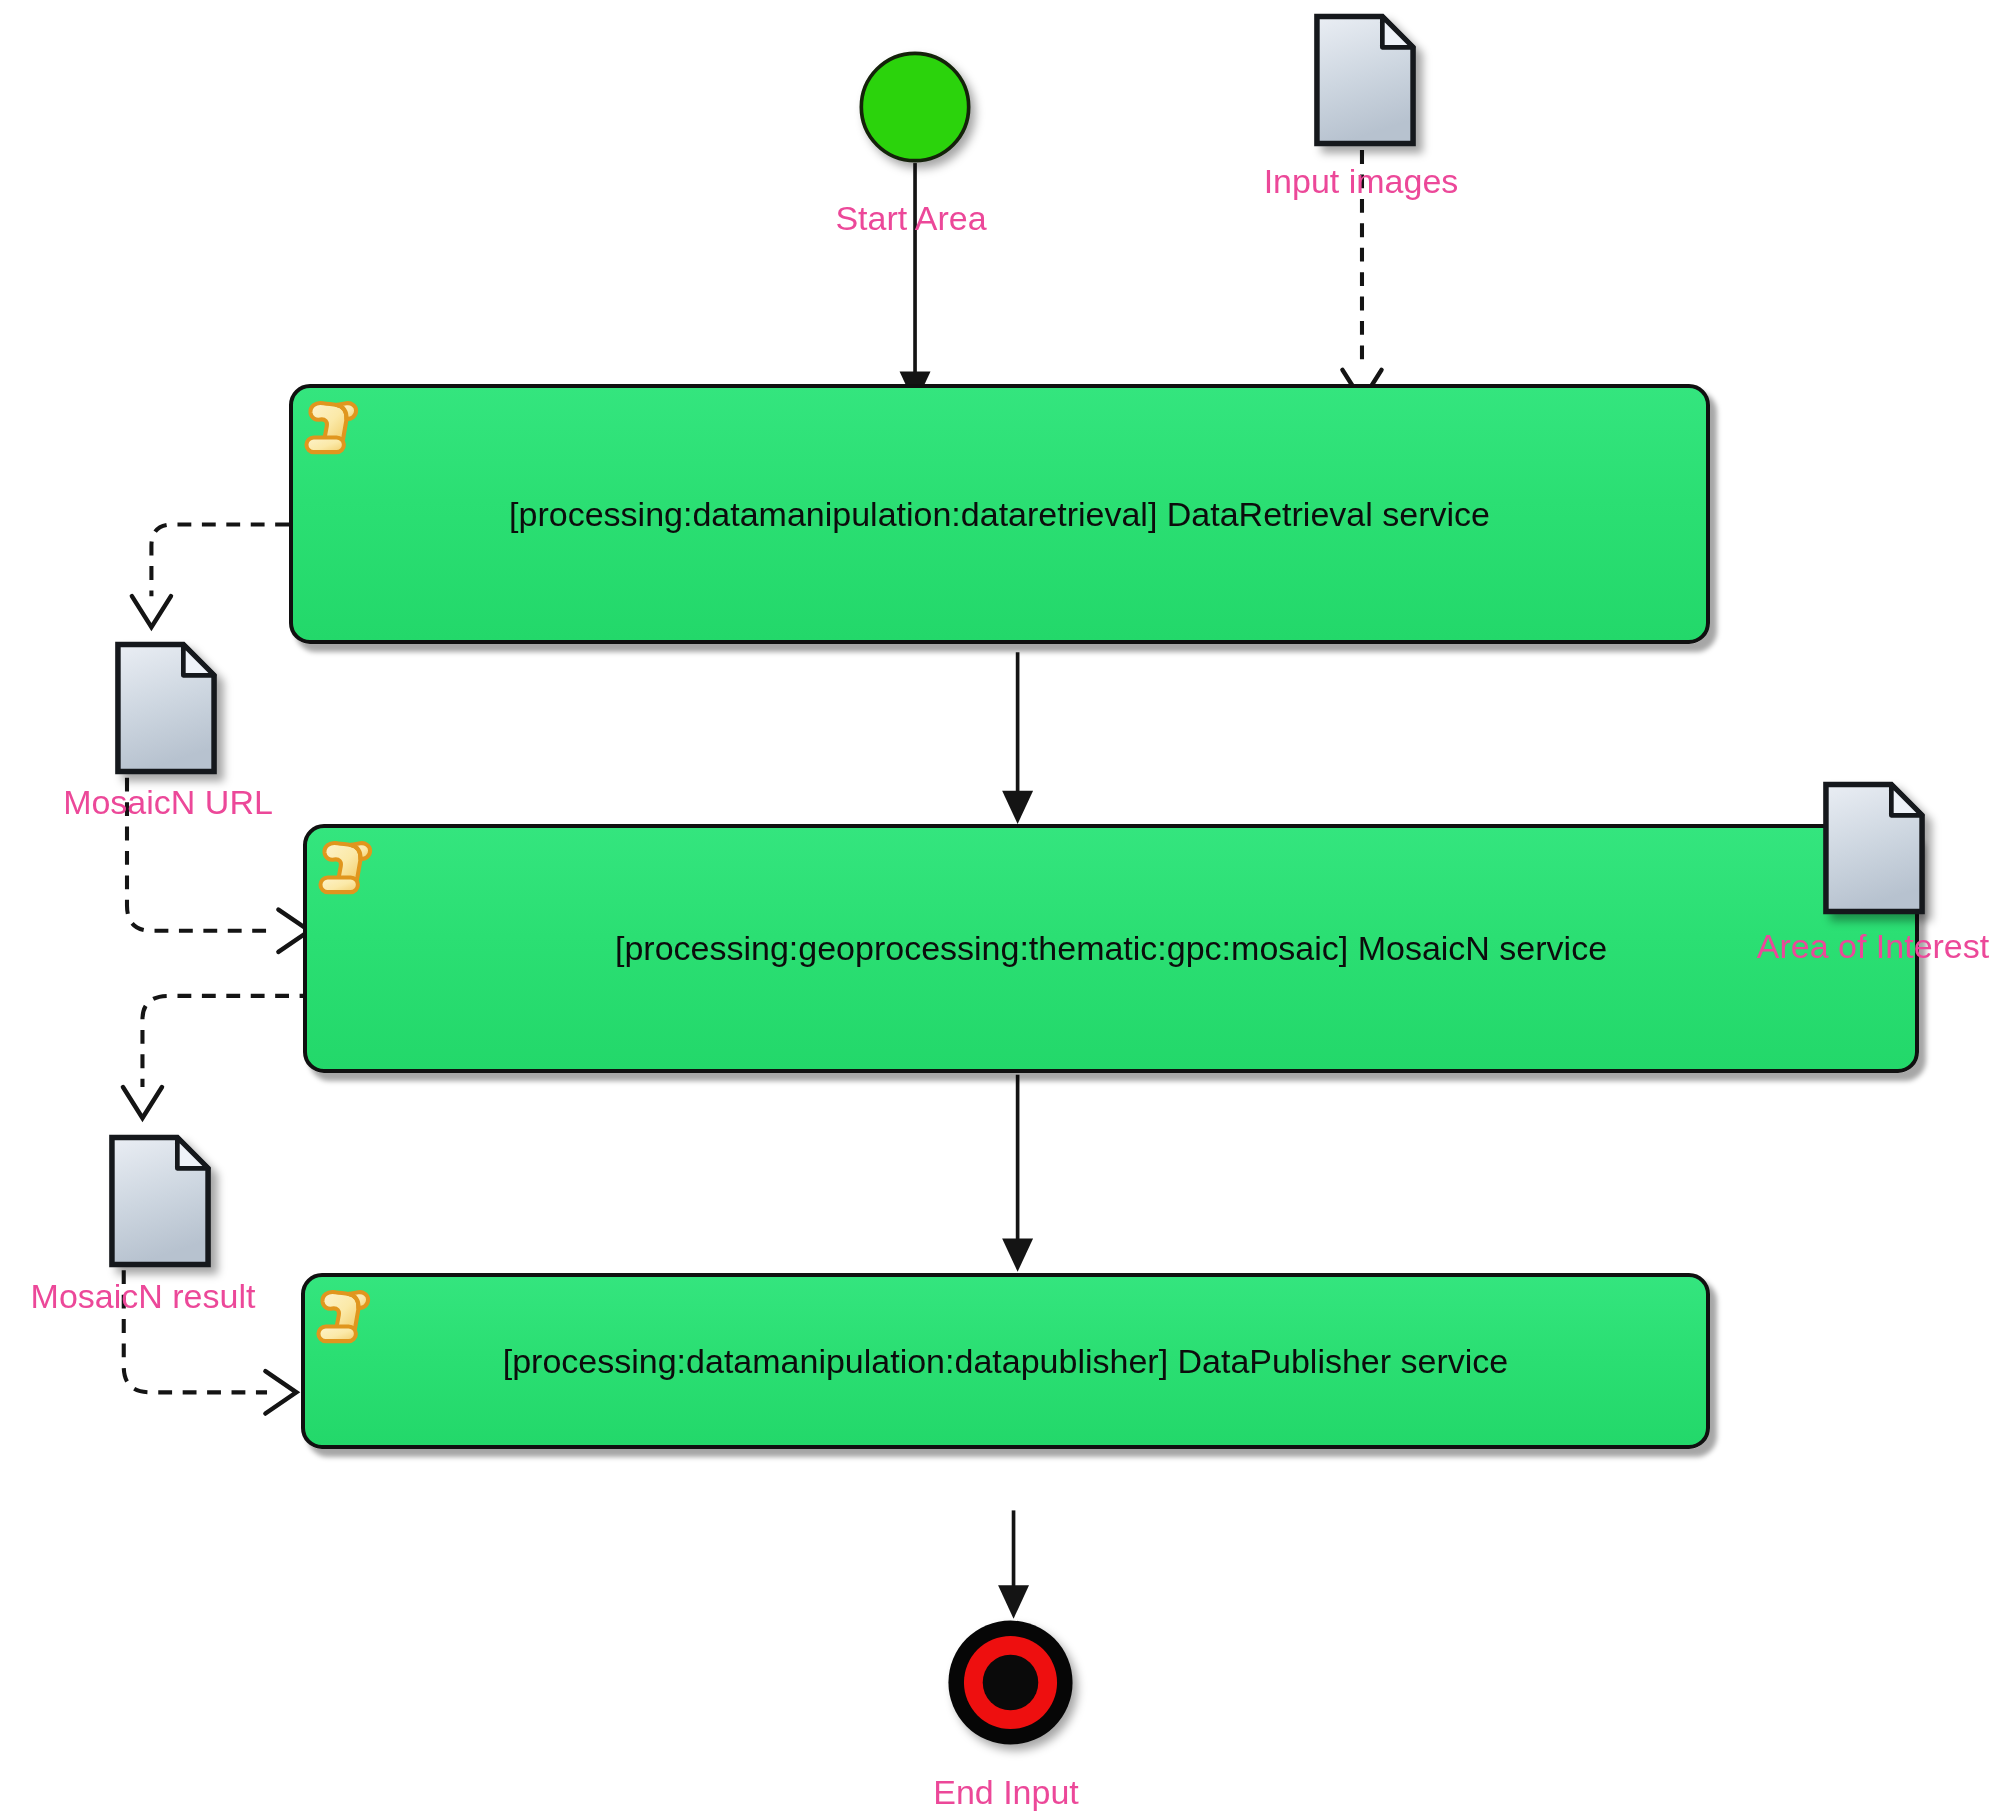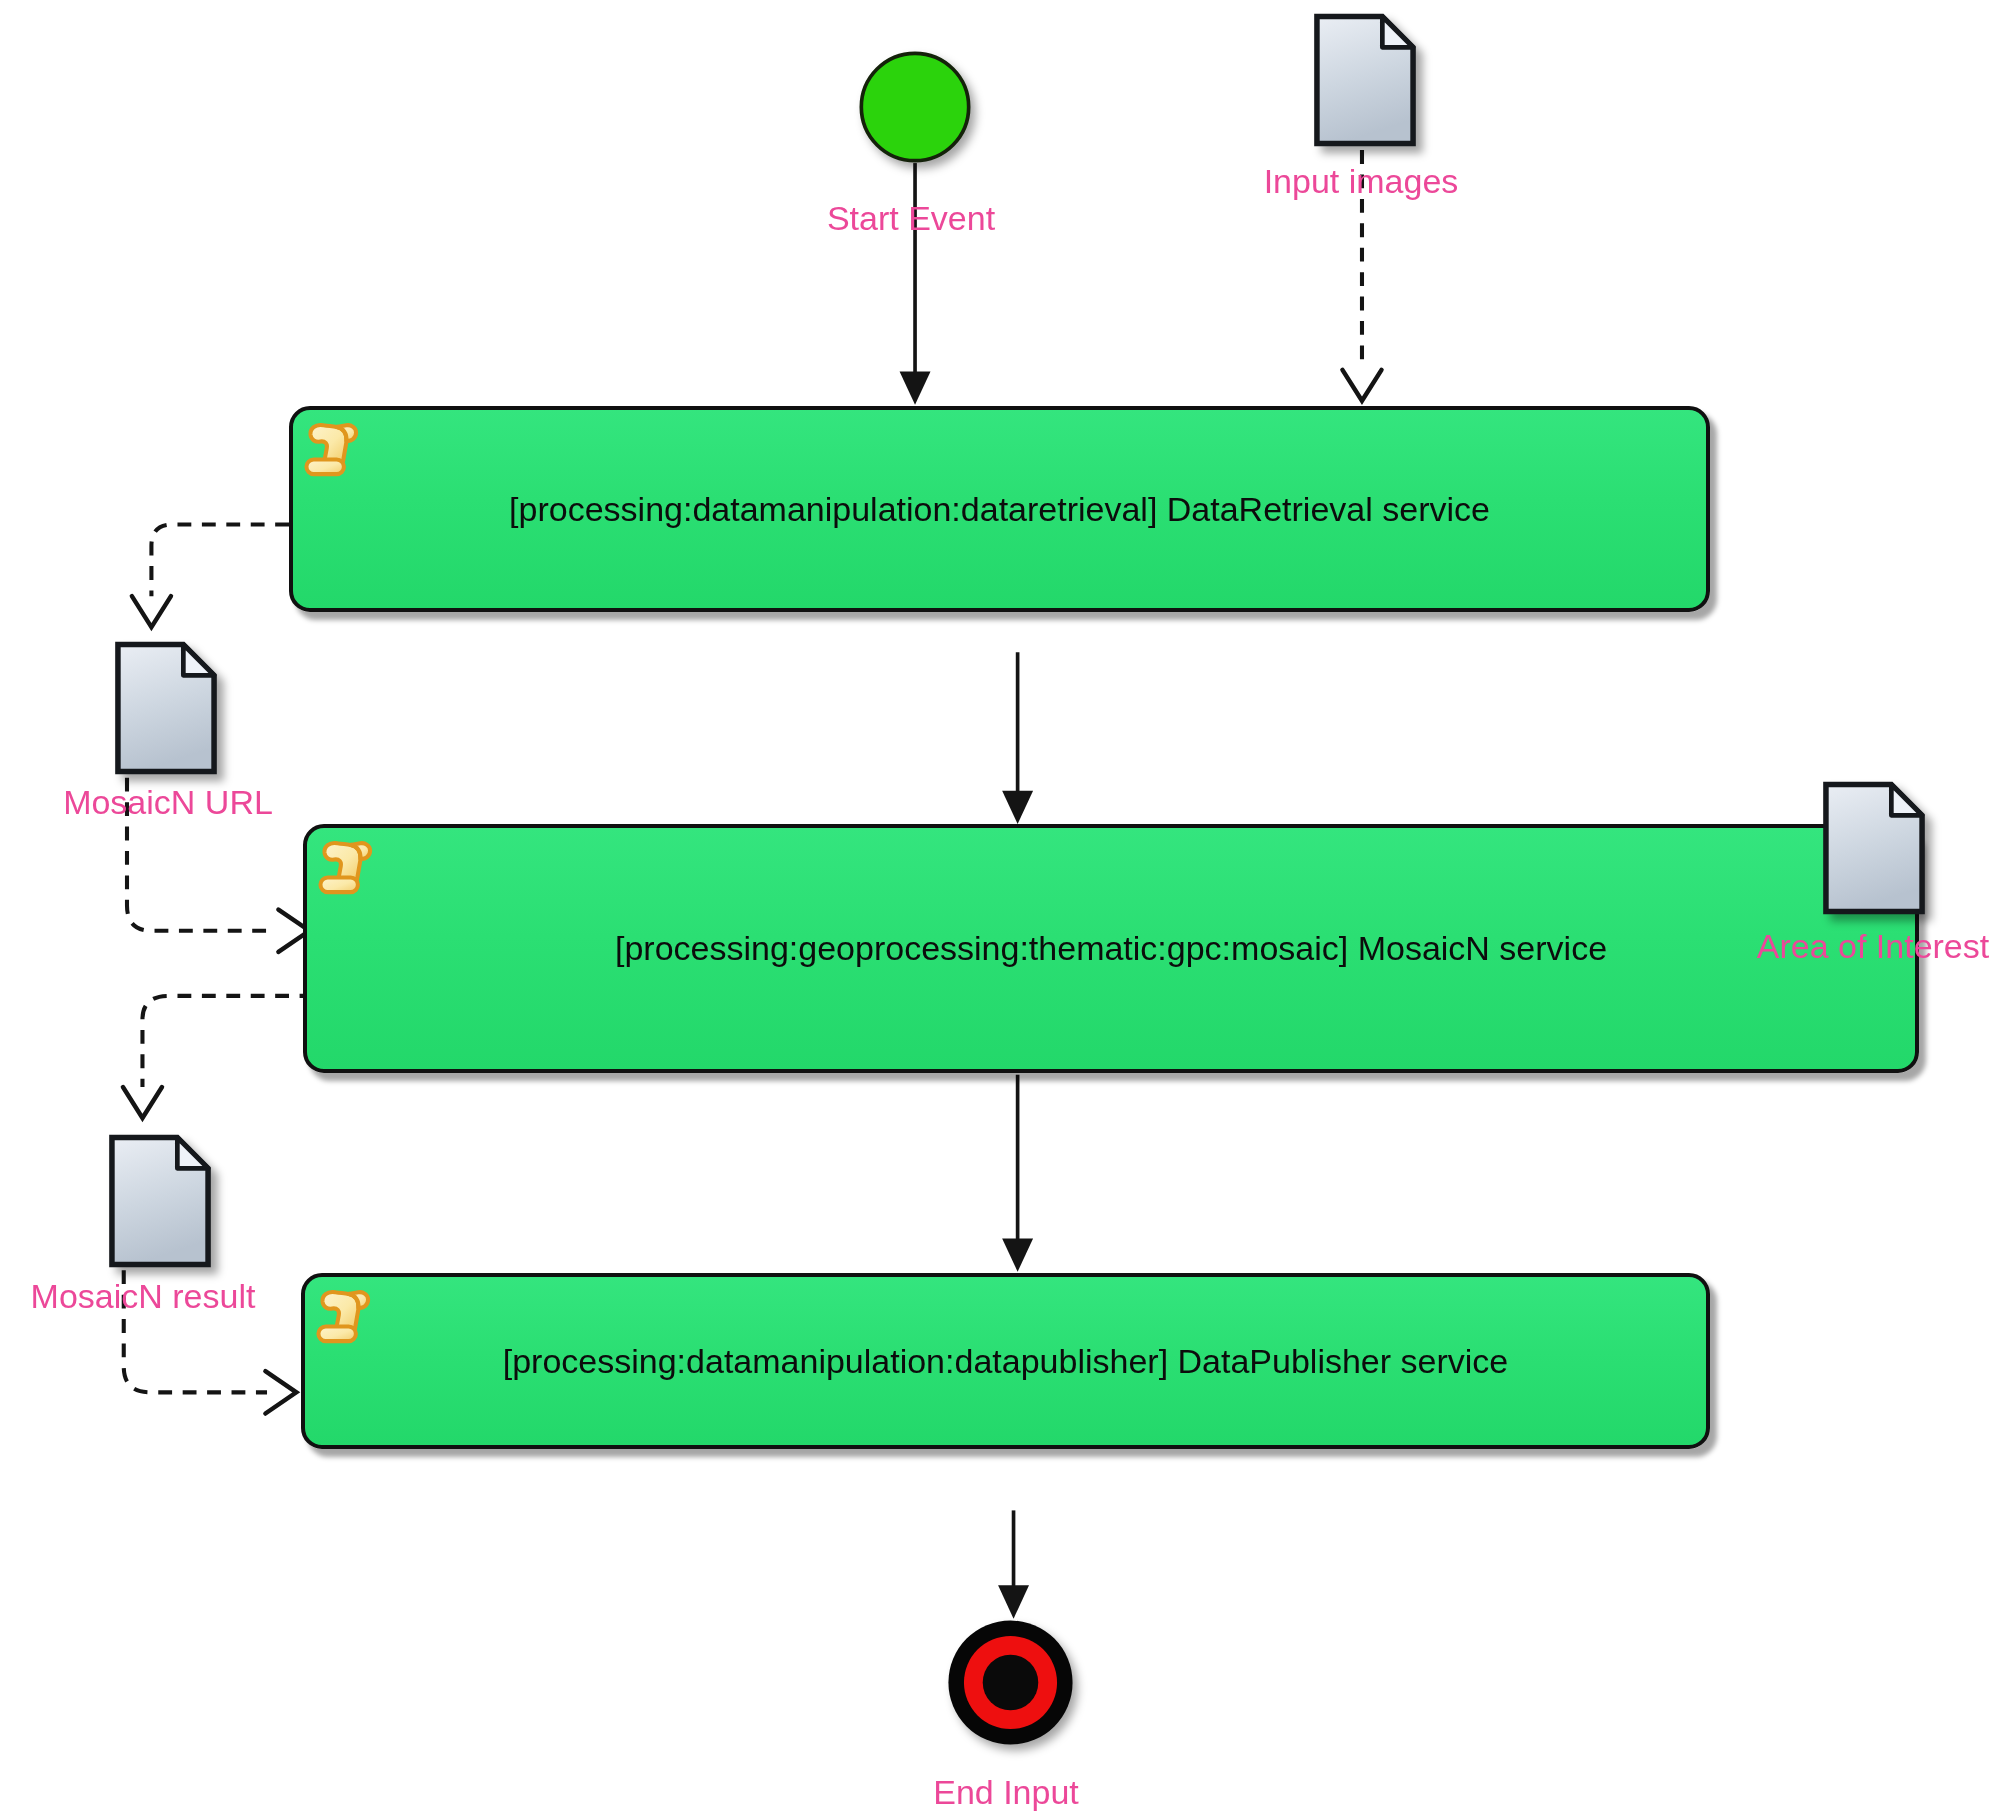--- a/index.html
+++ b/index.html
@@ -116,30 +116,30 @@
     </g>
     <g>
       <path class="assoc-line" d="M152 1560 L152 1678 Q152 1710 184 1710 L328 1710"></path>
       <path class="assoc-head" d="M326 1684 L364 1710 L326 1736"></path>
     </g>
   </svg>
 
   <svg class="event" style="left:854px;top:46px" width="122" height="122" viewBox="0 0 150 150">
     <circle cx="75" cy="75" r="66" fill="var(--start-green)" stroke="#14220a" stroke-width="4.5"></circle>
   </svg>
-  <div class="node-label" style="left:911px;top:199px">Start Event</div>
+  <div class="node-label" style="left:911px;top:199px">Start Area</div>
 
   <div class="doc" style="left:1313px;top:12.2px">
     <svg width="104" height="136" viewBox="0 0 128 167">
         <use href="#docicon"></use>
       </svg>
   </div>
   <div class="node-label" style="left:1361px;top:162px">Input images</div>
 
-  <div class="task" style="left:289px;top:406px;width:1421px;height:206px">
+  <div class="task" style="left:289px;top:384px;width:1421px;height:260px">
     <svg class="task-marker" viewBox="0 0 70 72" width="57" height="59">
         <use href="#scrollicon"></use>
       </svg>
     <div class="task-label">[processing:datamanipulation:dataretrieval] DataRetrieval service</div>
   </div>
 
   <div class="doc" style="left:114px;top:640px">
     <svg width="104" height="136" viewBox="0 0 128 167">
         <use href="#docicon"></use>
       </svg>

